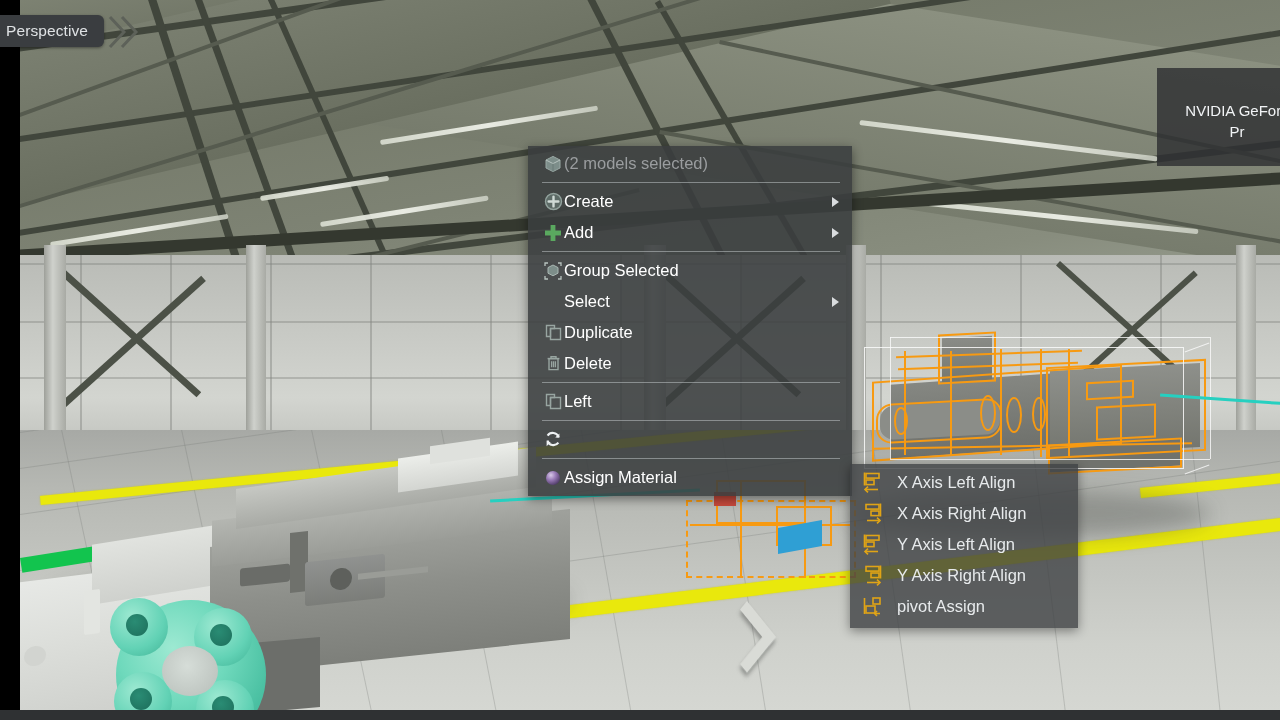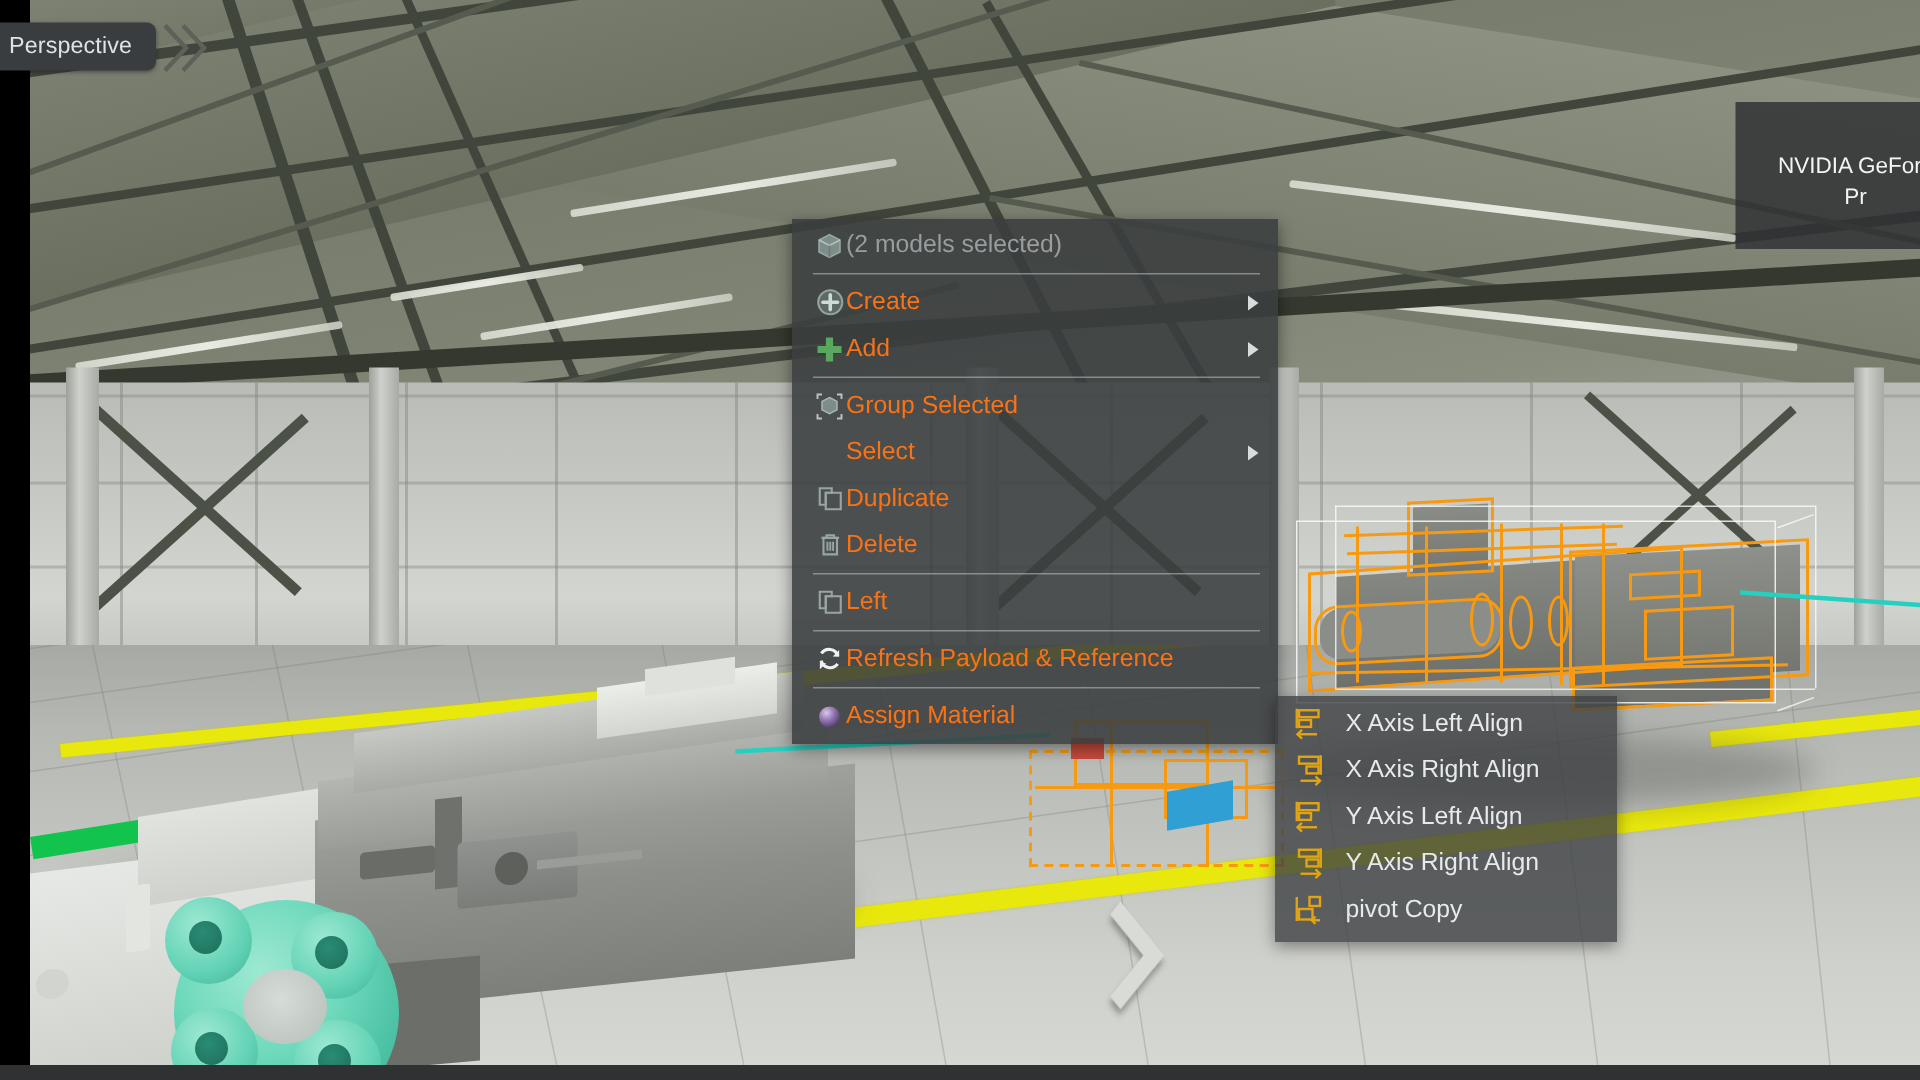--- a/index.html
+++ b/index.html
@@ -129,21 +129,21 @@
   #ctxMenu{
     position:absolute; left:528px; top:146px; width:324px; z-index:60;
     background:rgba(58,61,63,.88);
     box-shadow:0 3px 10px rgba(0,0,0,.45);
     padding:2px 0 3px 0;
     user-select:none;
   }
   .mi{
     position:relative; display:flex; align-items:center;
     height:31px; padding:0 10px 0 14px;
-    color:#f97316; font-size:16.5px; white-space:nowrap;
+    color:#ffffff; font-size:16.5px; white-space:nowrap;
   }
   .mi .lbl{ }
   .mi.dis{ color:#9a9d9f; }
   .mi .ico{ width:22px; height:22px; flex:0 0 22px; display:flex; align-items:center; justify-content:center; }
   .mi .arrow{
     position:absolute; right:13px; top:50%; transform:translateY(-50%);
     width:0; height:0;
     border-left:7px solid #d9dcde;
     border-top:5px solid transparent;
     border-bottom:5px solid transparent;
@@ -475,21 +475,20 @@
 
     <div class="mi">
       <span class="ico">
         <svg width="20" height="20" viewBox="0 0 20 20">
           <path d="M15.6 7.2 A6.2 6.2 0 0 0 4.6 5.6" fill="none" stroke="#eef1f3" stroke-width="2.1"></path>
           <path d="M4.4 10.4 A6.2 6.2 0 0 0 15.4 12.6" fill="none" stroke="#eef1f3" stroke-width="2.1"></path>
           <path d="M16.4 3.4 L16.4 7.8 L12.2 7.6 Z" fill="#eef1f3"></path>
           <path d="M3.6 16.2 L3.6 11.8 L7.8 12.1 Z" fill="#eef1f3"></path>
         </svg>
       </span>
-      <span class="lbl">Refresh Payload &amp; Reference</span>
     </div>
 
     <div class="sep"></div>
 
     <div class="mi">
       <span class="ico">
         <svg width="18" height="18" viewBox="0 0 18 18">
           <defs>
             <radialGradient id="mg" cx="35%" cy="30%" r="75%">
               <stop offset="0%" stop-color="#d8c9e8"></stop>
@@ -572,17 +571,17 @@
         <svg width="22" height="24" viewBox="0 0 22 24">
           <g stroke="#e0a416" stroke-width="1.6" fill="none">
             <path d="M2.5 3 v16"></path>
             <rect x="4" y="11" width="9" height="7"></rect>
             <rect x="11" y="3" width="7" height="6"></rect>
             <path d="M18 18.5 h-5"></path>
             <path d="M15 16 L12.6 18.5 L15 21"></path>
           </g>
         </svg>
       </span>
-      <span class="lbl">pivot Copy</span>
+      <span class="lbl">pivot Assign</span>
     </div>
   </div>
 
 </div>
 
 </body></html>

